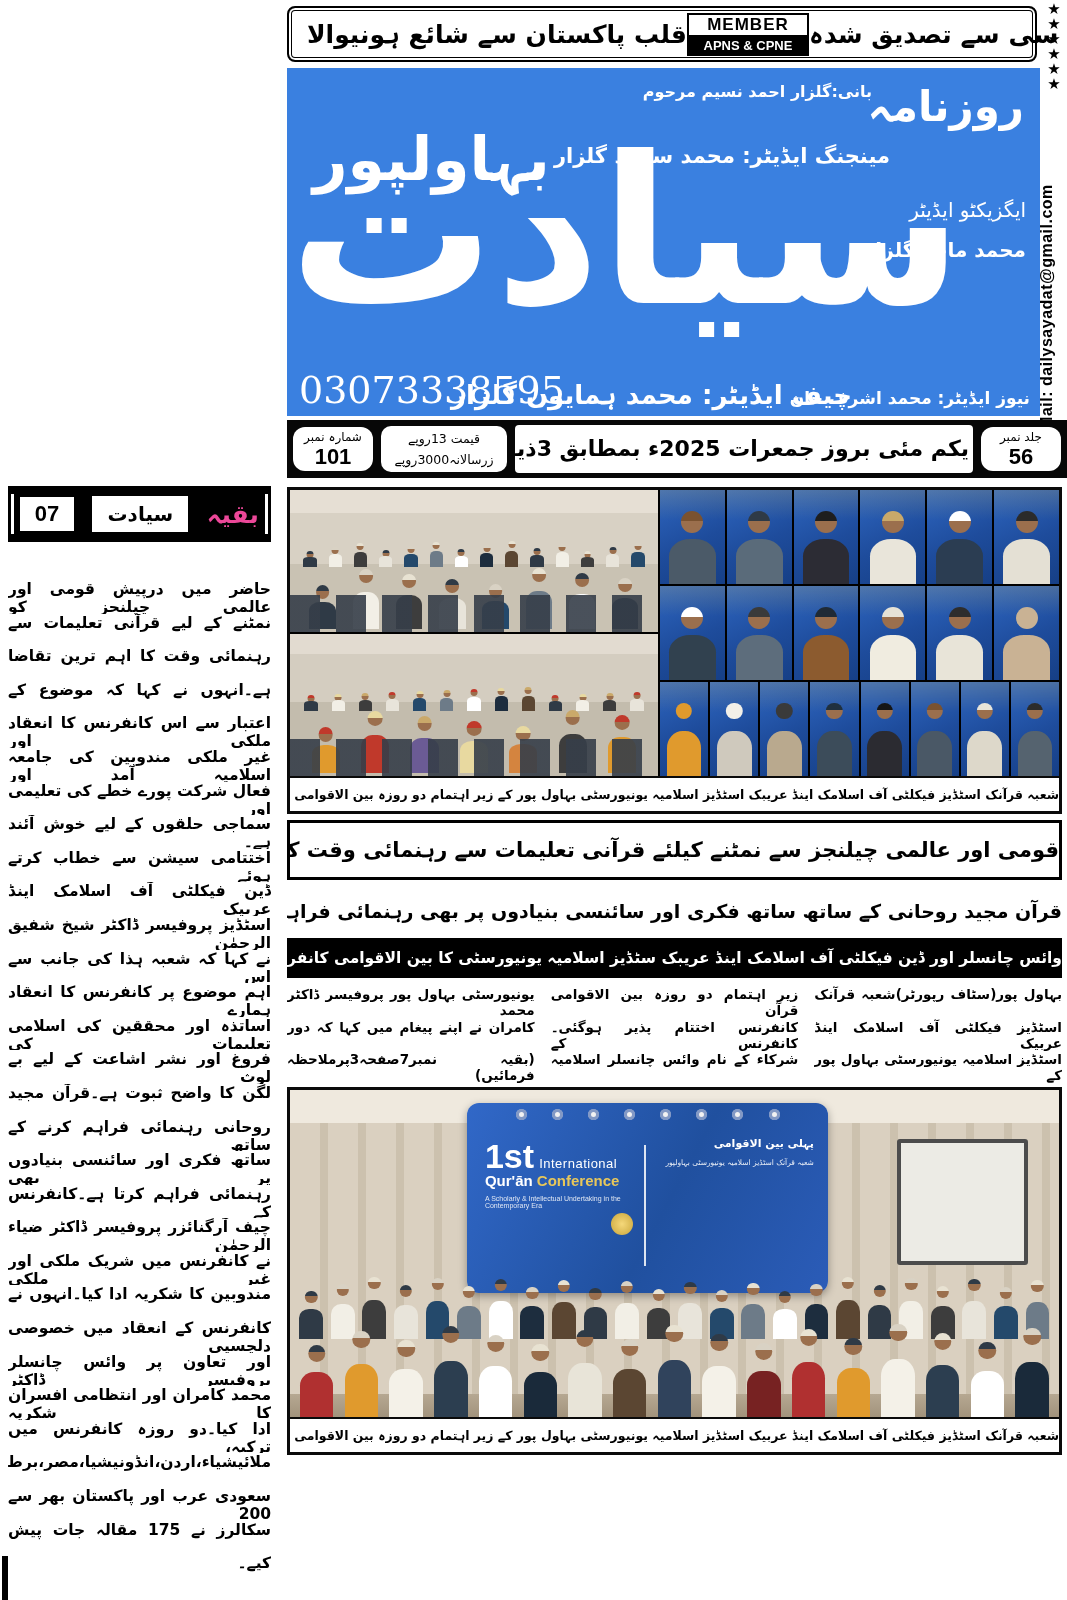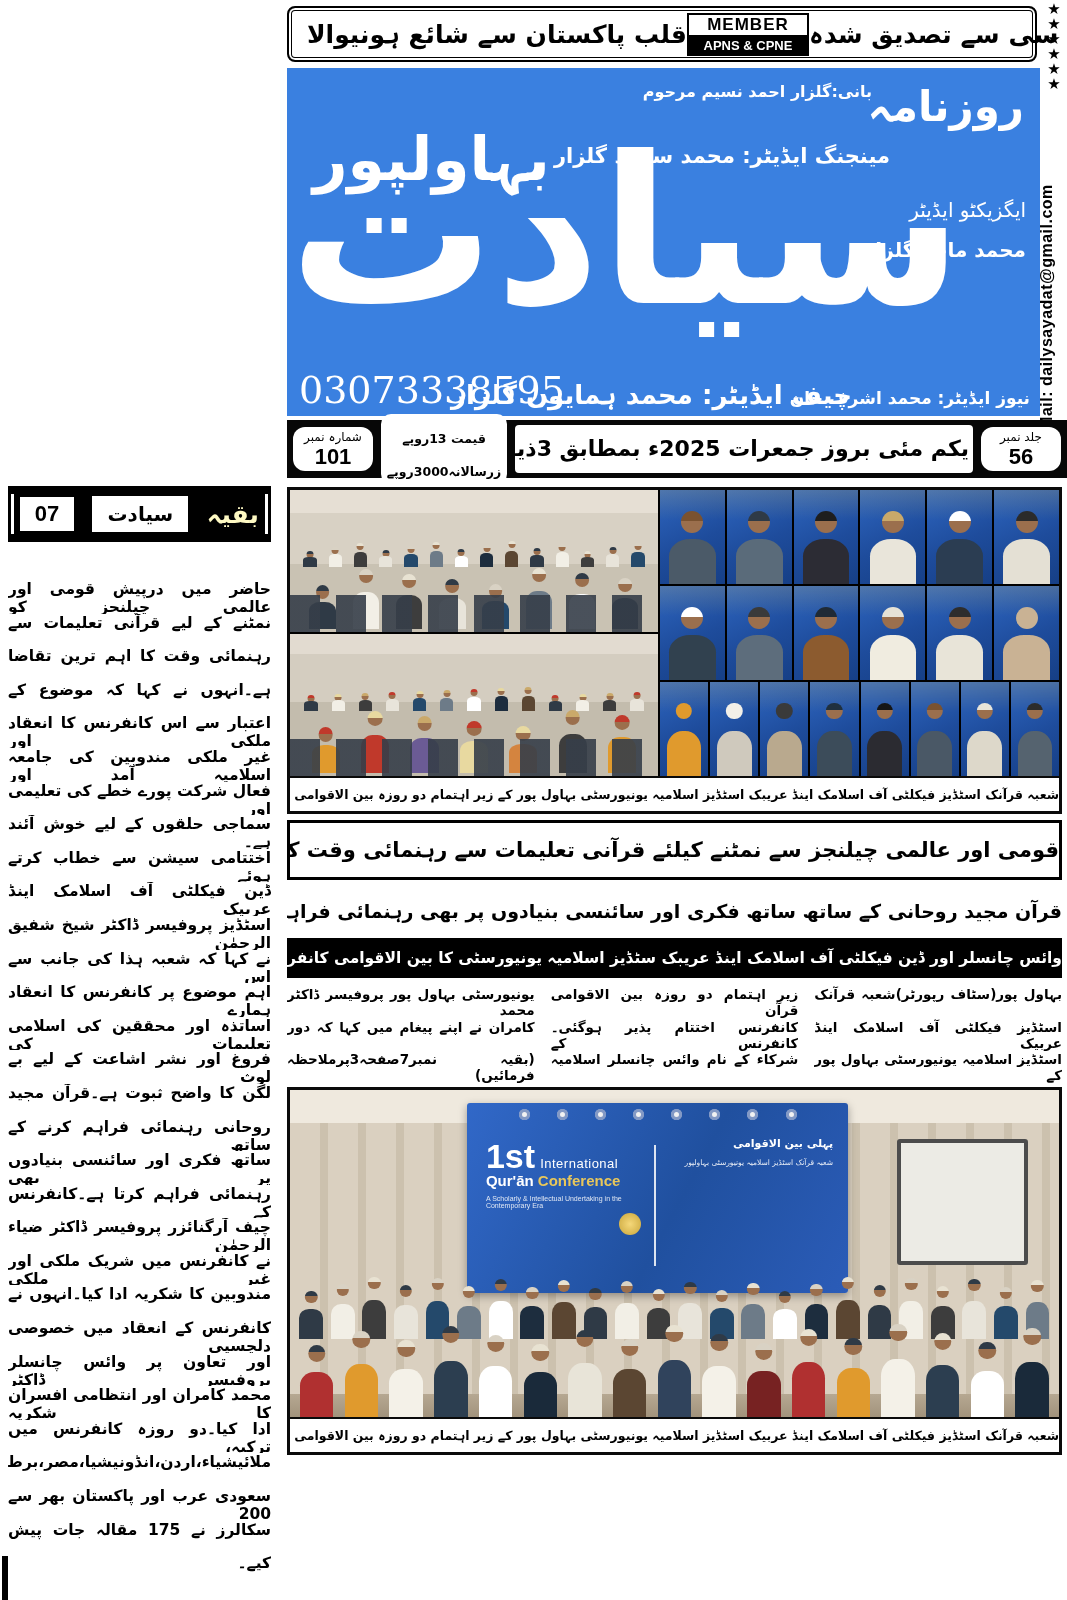--- a/index.html
+++ b/index.html
@@ -44,31 +44,31 @@
   
   #date-bar{left:287px;top:420px;width:780px;height:58px;background:#070707;display:flex;
             align-items:center;gap:8px;padding:5px 6px;box-sizing:border-box;direction:ltr;}
   .db-box{background:#fff;color:#000;text-align:center;border-radius:12px;padding:2px 4px;}
   #db-issue{width:72px;}
   #db-price{width:118px;border-radius:10px;}
   #db-date{flex:1;border-radius:4px;font-size:22px;font-weight:bold;line-height:44px;white-space:nowrap;overflow:hidden;}
   #db-volume{width:72px;}
   .db-label{font-size:12px;font-weight:normal;line-height:16px;}
   .db-num{font-size:22px;font-weight:bold;line-height:24px;font-family:"Liberation Sans",sans-serif;}
-  .db-price-line{font-size:12.5px;font-weight:bold;line-height:21px;white-space:nowrap;margin-top:12px;}
+  .db-price-line{font-size:12.5px;font-weight:normal;line-height:21px;white-space:nowrap;}
 
   
   #sb-bar{left:8px;top:486px;width:263px;height:56px;background:#000;display:flex;align-items:center;
           justify-content:space-between;padding:0 12px;box-sizing:border-box;}
   #sb-bar::before,#sb-bar::after{content:'';width:3px;height:70%;background:#fff;position:absolute;top:15%;}
   #sb-bar::before{left:3px;} #sb-bar::after{right:3px;}
   #sb-page{background:#fff;color:#000;font-family:"Liberation Sans",sans-serif;font-weight:bold;
            font-size:22px;width:54px;text-align:center;line-height:34px;}
   #sb-paper{background:#fff;color:#000;font-weight:bold;font-size:20px;width:96px;text-align:center;line-height:36px;}
-  #sb-baqiya{color:#fef9c3;font-size:25px;font-weight:bold;}
+  #sb-baqiya{color:#ec4899;font-size:25px;font-weight:bold;}
   #sb-text{left:8px;top:580px;width:263px;}
   .sb-line{height:33.6px;overflow:hidden;font-size:15.5px;font-weight:bold;direction:rtl;
            text-align:justify;text-align-last:justify;color:#000;}
 
   
   #photo1{left:287px;top:487px;width:775px;height:327px;border:3px solid #0a0a0a;box-sizing:border-box;
           background:#000;}
   #collage{display:flex;gap:2px;height:286px;}
   #collage-left{width:368px;display:flex;flex-direction:column;gap:2px;}
   .aud{flex:1;position:relative;overflow:hidden;}
@@ -131,23 +131,23 @@
 
   
   #photo2{left:287px;top:1087px;width:775px;height:368px;border:3px solid #0a0a0a;box-sizing:border-box;
           background:#000;}
   #gp-scene{position:relative;height:327px;overflow:hidden;
             background:linear-gradient(#efe9de 0 10%,rgba(0,0,0,0) 10%),
                        repeating-linear-gradient(90deg,#dad0c0 0 30px,#ccc1ae 30px 38px),
                        linear-gradient(#d8cfc0,#c8bda9);}
   #gp-scene::after{content:'';position:absolute;left:0;right:0;bottom:0;height:7%;
                    background:linear-gradient(#b6a892,#a2937c);}
-  #gp-banner{position:absolute;left:23%;top:4%;width:47%;height:58%;border-radius:3px;
+  #gp-banner{position:absolute;left:23%;top:4%;width:47%;height:58%;border-radius:12px;
              background:linear-gradient(118deg,#3168c8 0%,#20509f 55%,#2b5cb8 100%);
-             box-shadow:0 3px 8px rgba(0,0,0,.35);color:#fff;padding-left:20px;}
+             box-shadow:0 3px 8px rgba(0,0,0,.35);color:#fff;}
   #gp-logos{position:absolute;top:4px;left:10%;right:10%;height:14px;display:flex;
             justify-content:space-around;align-items:center;}
   .logo-dot{width:11px;height:11px;border-radius:50%;background:#f2f2f2;
             box-shadow:inset 0 0 0 3px rgba(40,80,160,.55);}
   #gp-banner .divider{position:absolute;left:49%;top:22%;bottom:14%;width:2px;background:rgba(255,255,255,.85);}
   #bn-en{position:absolute;left:5%;top:20%;width:42%;}
   #bn-1st{font-size:34px;font-weight:bold;line-height:30px;font-family:"Liberation Sans",sans-serif;}
   #bn-intl{font-size:13px;letter-spacing:.5px;font-family:"Liberation Sans",sans-serif;}
   #bn-conf{font-size:15px;font-weight:bold;font-family:"Liberation Sans",sans-serif;white-space:nowrap;}
   #bn-conf .gold{color:#e8c75a;}

